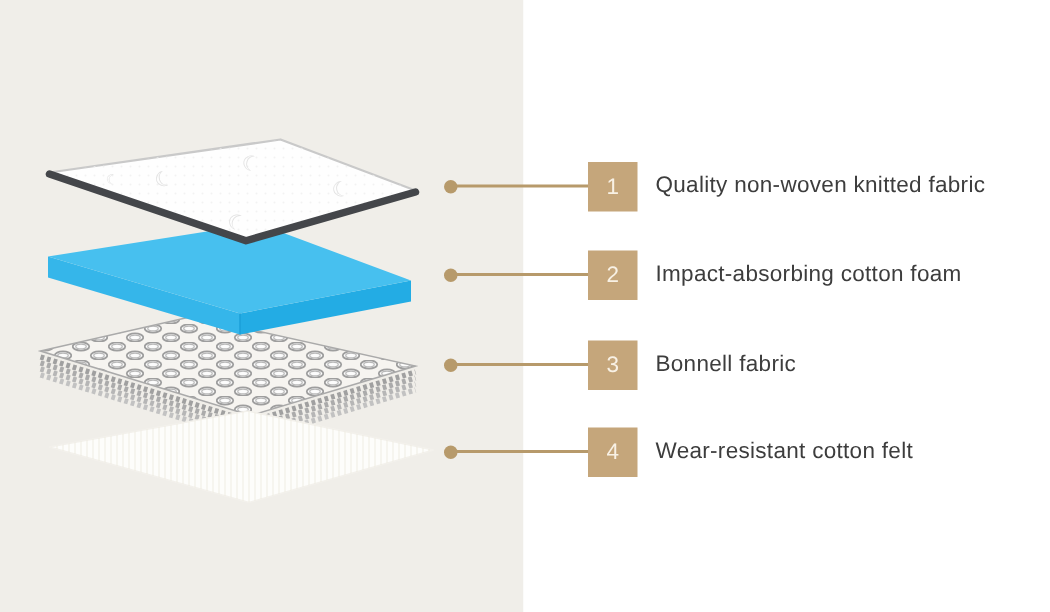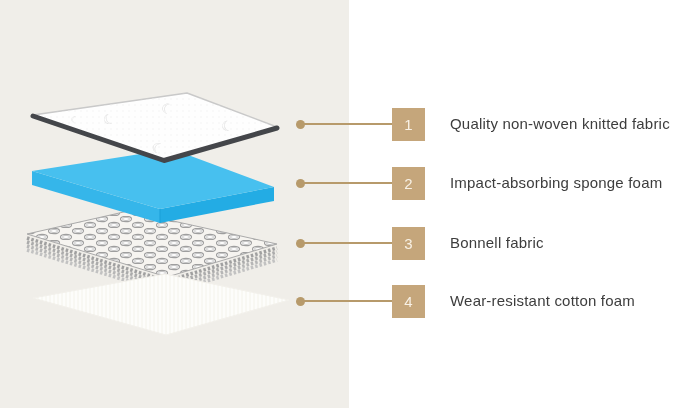--- a/index.html
+++ b/index.html
@@ -25,21 +25,21 @@
     position:absolute;left:301px;top:16.2px;width:91px;height:1.6px;
     background:var(--connector,#b79a6b);
   }
   .legend-row .badge{
     position:absolute;left:392px;top:0.5px;width:33px;height:33px;
     background:var(--badge_bg,#c5a67b);
     color:var(--badge_text,#f8f1e5);
     font-size:15px;line-height:33px;text-align:center;
   }
   .legend-row .label{
-    position:absolute;left:450px;top:0;height:34px;line-height:34px;
+    position:absolute;left:437px;top:0;height:34px;line-height:34px;
     font-size:15px;letter-spacing:0.2px;color:var(--label_text,#3d3d3d);
     white-space:nowrap;
   }
   svg{display:block;}
 </style>
 </head>
 <body>
 
 <div class="stage">
 
@@ -108,30 +108,30 @@
     <div class="dot"></div>
     <div class="line"></div>
     <div class="badge">1</div>
     <div class="label">Quality non-woven knitted fabric</div>
   </div>
 
   <div class="legend-row" style="top:166px">
     <div class="dot"></div>
     <div class="line"></div>
     <div class="badge">2</div>
-    <div class="label">Impact-absorbing sponge foam</div>
+    <div class="label">Impact-absorbing cotton foam</div>
   </div>
 
   <div class="legend-row" style="top:226px">
     <div class="dot"></div>
     <div class="line"></div>
     <div class="badge">3</div>
     <div class="label">Bonnell fabric</div>
   </div>
 
   <div class="legend-row" style="top:284px">
     <div class="dot"></div>
     <div class="line"></div>
     <div class="badge">4</div>
-    <div class="label">Wear-resistant cotton foam</div>
+    <div class="label">Wear-resistant cotton felt</div>
   </div>
 
 </div>
 
 </body></html>

